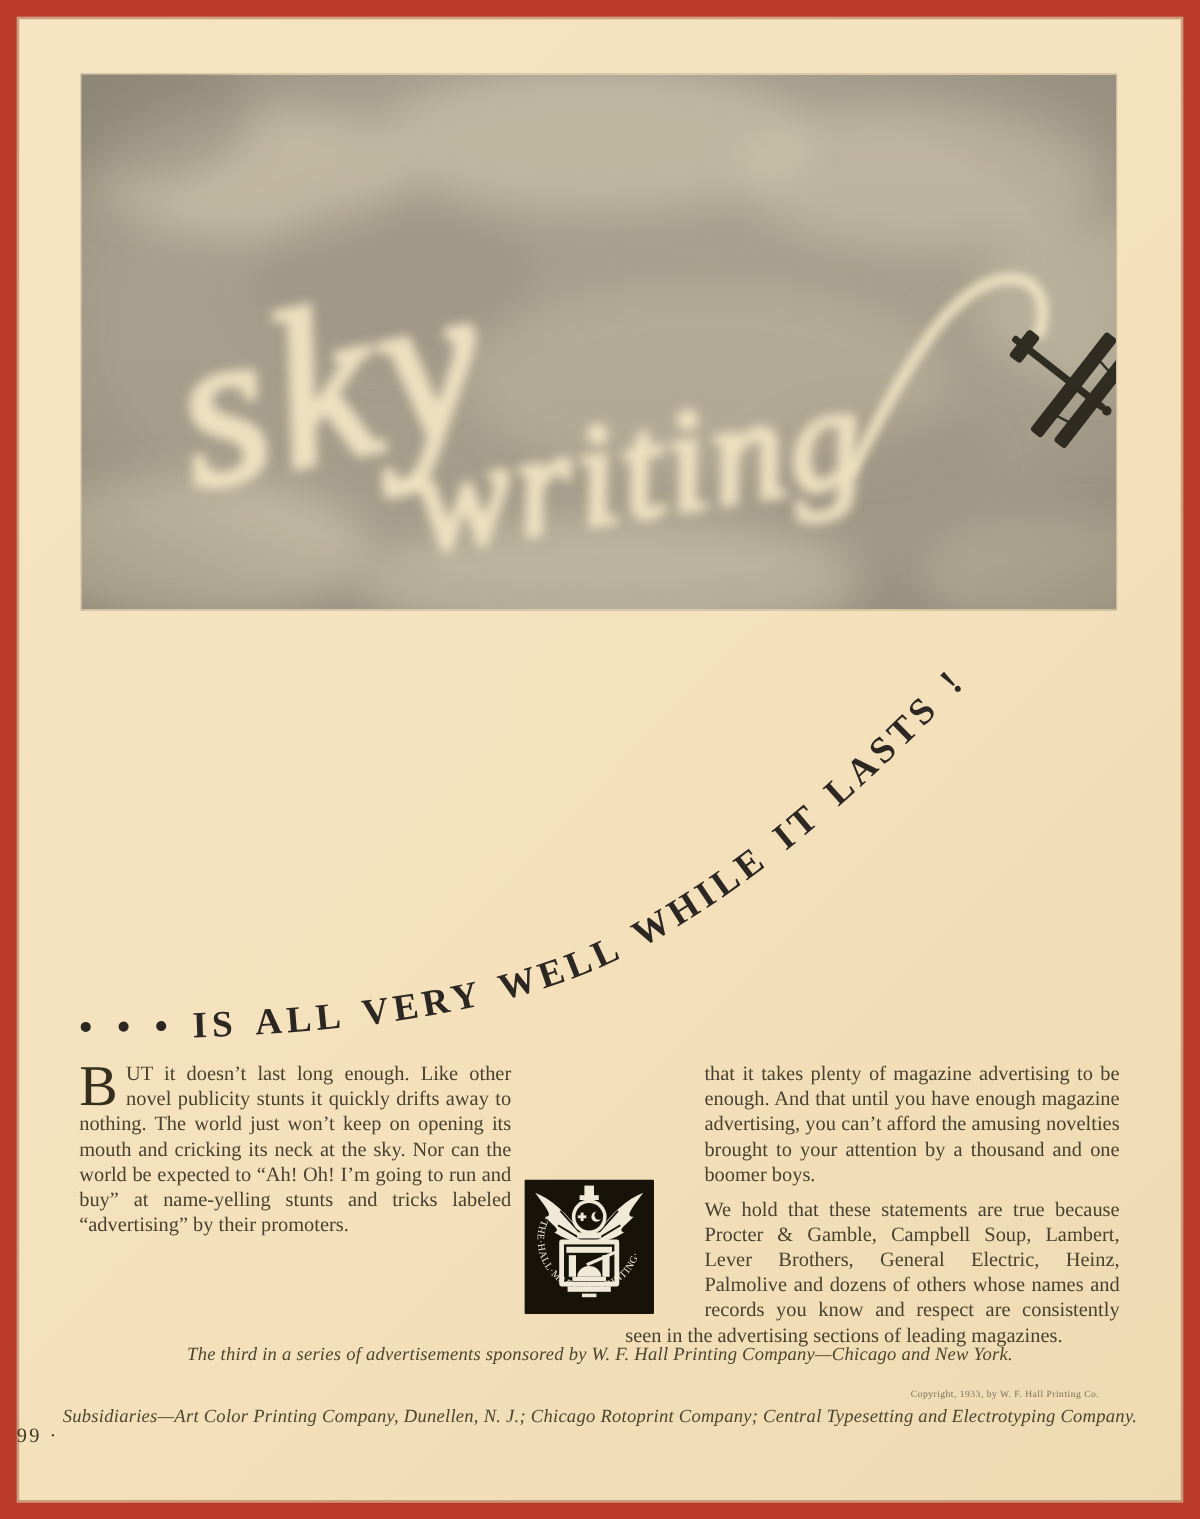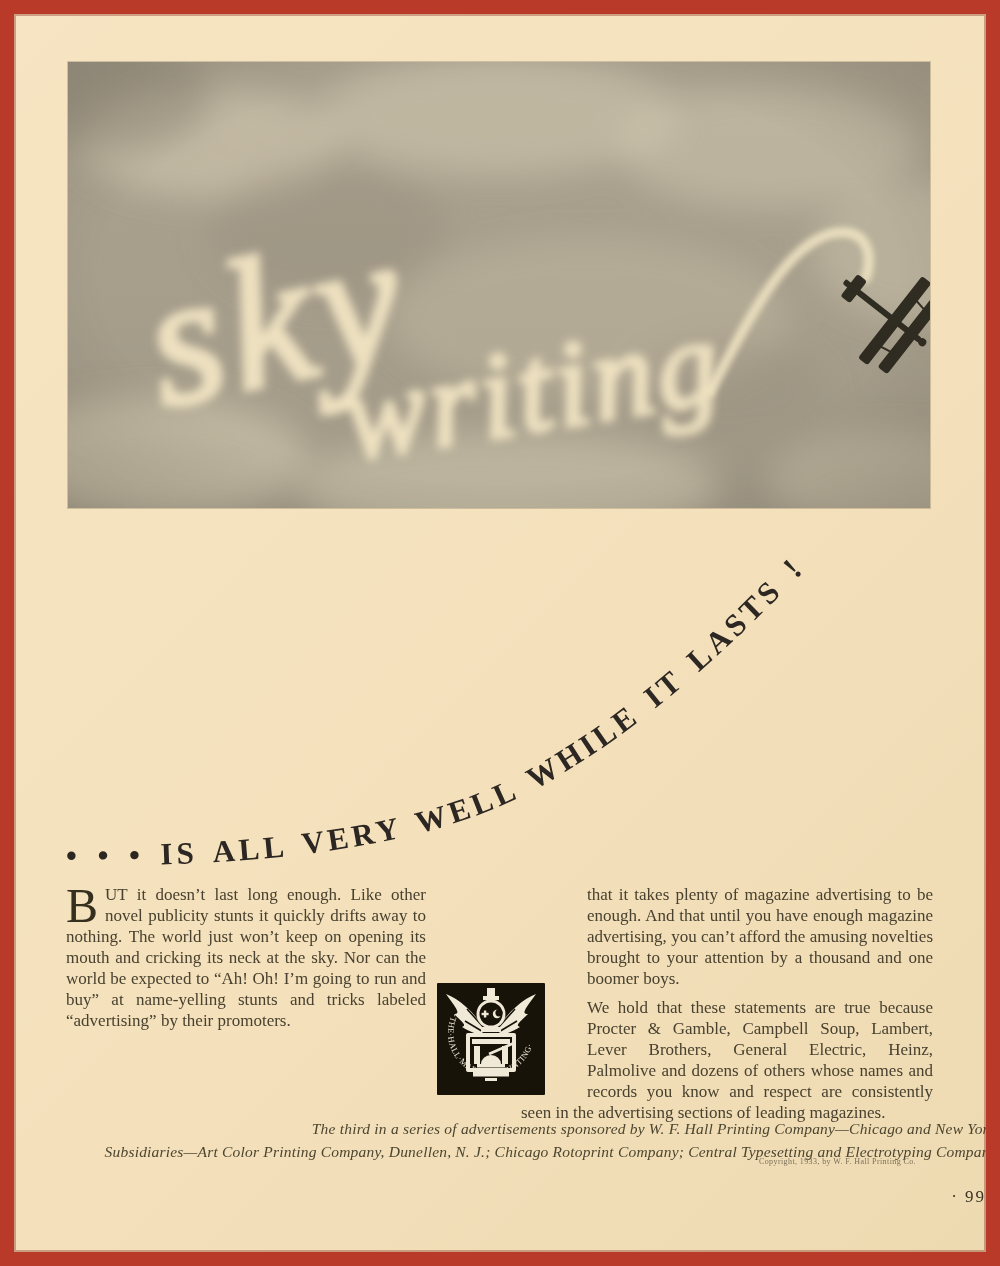--- a/index.html
+++ b/index.html
@@ -19,26 +19,26 @@
   }
   .col{position:absolute; top:884px; text-align:justify;
        font-size:17px; line-height:21px; color:#48412f;}
   .col-left{left:66px; width:416px;}
   .col-right{left:497px; width:412px;margin-left:24px;}
   .col p{margin:0 0 8px 0;}
   .dropcap{float:left; font-size:48px; line-height:39px; margin:2px 7px 0 0; color:#352f1e;}
   .spacer-r{float:right; width:56px; height:122px; margin-top:94px;}
   .spacer-l{float:left; width:66px; height:112px; margin-top:98px;}
   .logo{position:absolute; left:437px; top:983px; width:108px; height:112px;}
-  .footer-line{position:absolute; left:0; width:100%; text-align:right;
+  .footer-line{position:absolute; left:0; width:100%; text-align:center;
     font-style:italic; font-size:15.5px; color:#4c452f; letter-spacing:.2px;}
-  .footer-1{top:1120px;} .footer-2{top:1143px;}
+  .footer-1{top:1120px;} .footer-2{top:1172px;}
   .copyright{position:absolute; right:84px; top:1157px; font-size:8px;
     color:#7a6f58; letter-spacing:.4px;}
-  .page-number{position:absolute; left:0; top:1187px; width:100%; text-align:right;
+  .page-number{position:absolute; left:0; top:1187px; width:100%; text-align:left;
     font-size:17px; color:#3b3422; letter-spacing:2px;}
 </style>
 </head>
 <body>
 
 <div class="page">
 
   <svg class="photo" viewBox="0 0 862 446" aria-hidden="true">
     <defs>
       <filter id="cloudBlur" x="-60%" y="-60%" width="220%" height="220%">

